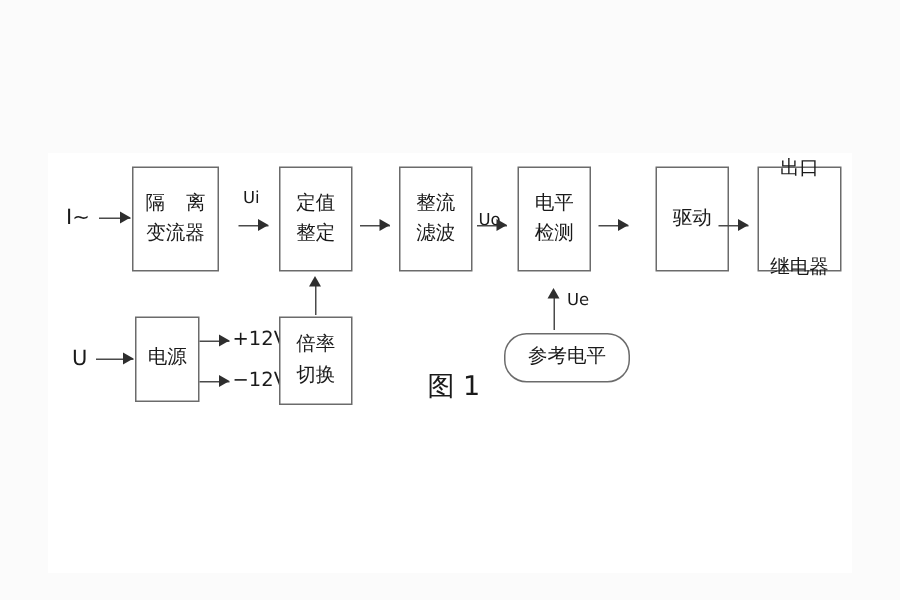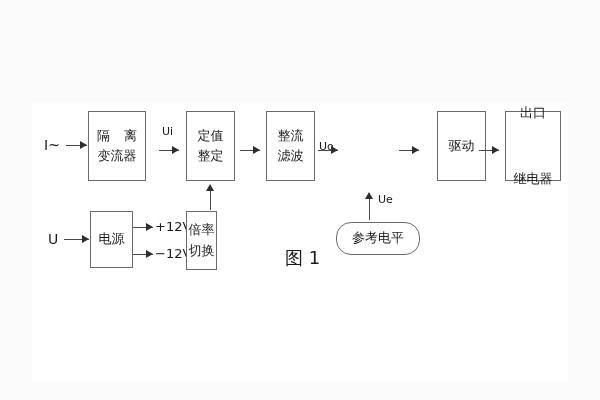--- a/index.html
+++ b/index.html
@@ -132,20 +132,24 @@
 
   <div class="block" style="left:266px; top:111px; width:49px; height:70px;">
     <span class="ln">整流</span>
     <span class="ln">滤波</span>
   </div>
 
   <div class="txt sig" style="left:319px; top:141px;">Uo</div>
   <div class="hline" style="left:318px; top:150px; width:20px;"></div>
   <div class="arrow-r" style="left:331px; top:146px;"></div>
 
+  <div class="block" style="left:345px; top:111px; width:49px; height:70px;">
+    <span class="ln">电平</span>
+    <span class="ln">检测</span>
+  </div>
 
   <div class="hline" style="left:399px; top:150px; width:20px;"></div>
   <div class="arrow-r" style="left:412px; top:146px;"></div>
 
   <div class="block" style="left:437px; top:111px; width:49px; height:70px;">
     <span class="ln">驱动</span>
   </div>
 
   <div class="hline" style="left:479px; top:150px; width:20px;"></div>
   <div class="arrow-r" style="left:492px; top:146px;"></div>
@@ -164,21 +168,21 @@
   </div>
 
   <div class="hline" style="left:133px; top:227px; width:20px;"></div>
   <div class="arrow-r" style="left:146px; top:223px;"></div>
   <div class="txt rail" style="left:155px; top:220px;">+12V</div>
 
   <div class="hline" style="left:133px; top:254px; width:20px;"></div>
   <div class="arrow-r" style="left:146px; top:250px;"></div>
   <div class="txt rail" style="left:155px; top:247px;">−12V</div>
 
-  <div class="block" style="left:186px; top:211px; width:31px; height:59px;">
+  <div class="block" style="left:186px; top:211px; width:49px; height:59px;">
     <span class="ln">倍率</span>
     <span class="ln">切换</span>
   </div>
 
   <div class="vline" style="left:210px; top:188px; height:22px;"></div>
   <div class="arrow-u" style="left:206px; top:184px;"></div>
 
   <div class="block" style="left:336px; top:222px; width:84px; height:33px;border-radius:15px;">
     <span class="ln">参考电平</span>
   </div>

